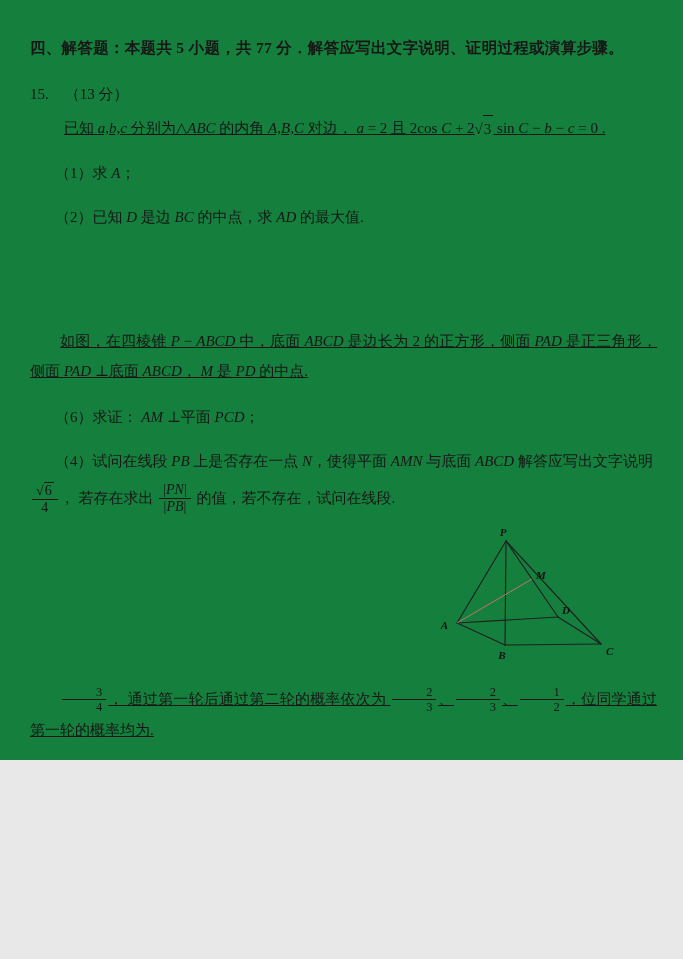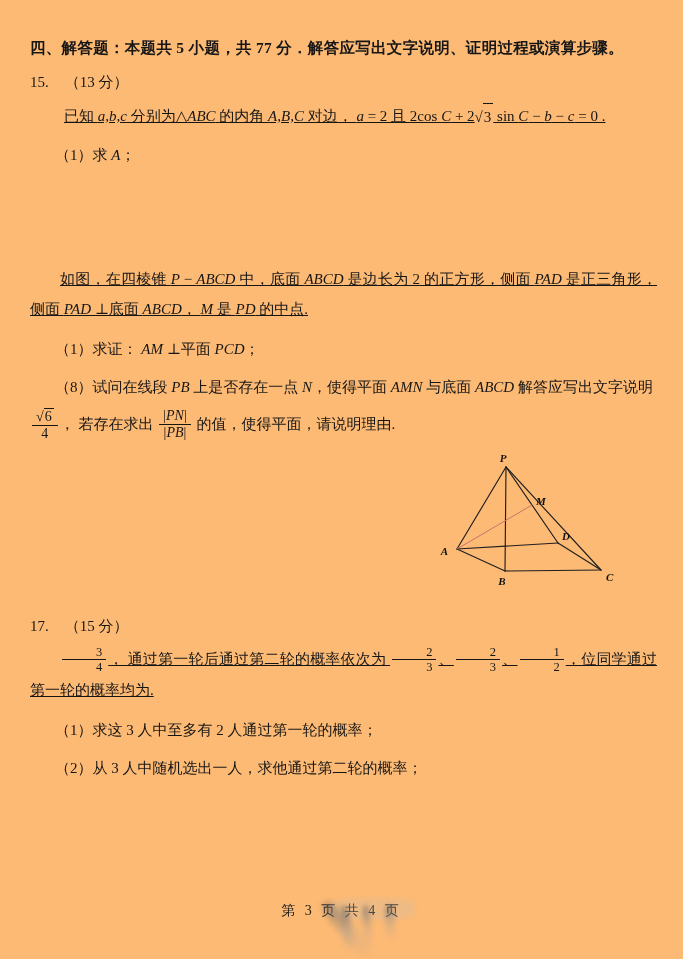--- a/index.html
+++ b/index.html
@@ -1,29 +1,29 @@
 <!DOCTYPE html>
 <html><head>
 <meta charset="utf-8">
 <style>
   html,body{margin:0;padding:0;background:#e8e8e8;}
   .page{
-    width:683px;height:959px;position:relative;overflow:hidden;
-    background:#fdba74;color:#161616;
+    width:683px;height:760px;position:relative;overflow:hidden;
+    background:#15803d;color:#161616;
     font-family:"Liberation Serif","DejaVu Serif",serif;
     font-size:15px;
   }
   .content{padding:38px 26px 0 30px;}
   .section-header{
     font-weight:700;font-size:15.5px;line-height:20px;letter-spacing:0.3px;
   }
-  .prob-heading{margin-top:14px;line-height:20px;}
+  .prob-heading{margin-top:26px;line-height:20px;}
   .prob-heading .pts{margin-left:16px;}
   .lead{margin-top:11px;padding-left:34px;line-height:26px;text-decoration:underline;}
-  .q{margin-top:12px;padding-left:25px;line-height:26px;}
+  .q{margin-top:18px;padding-left:25px;line-height:26px;}
   .answer-space{height:88px;}
   .para{margin-top:8px;text-indent:2em;text-align:justify;line-height:30px;text-decoration:underline;}
   .line-big{margin-top:2px;line-height:44px;}
   .v{font-style:italic;font-family:"Liberation Serif","DejaVu Serif",serif;}
   
   .frac{
     display:inline-flex;flex-direction:column;align-items:center;
     vertical-align:middle;line-height:1.12;font-size:12.5px;margin:0 2px;
     transform:translateY(-1px);
   }
@@ -67,36 +67,37 @@
     <div class="section-header">四、解答题：本题共 5 小题，共 77 分．解答应写出文字说明、证明过程或演算步骤。</div>
 
     <div class="prob-heading">
       <span>15.</span><span class="pts">（13 分）</span>
     </div>
     <div class="lead"><span>已知 </span><span class="v">a,b,c</span><span> 分别为△</span><span class="v">ABC</span><span> 的内角 </span><span class="v">A,B,C</span><span> 对边， </span><span class="v">a</span><span> = 2 且 2cos </span><span class="v">C</span><span> + 2</span><span class="sqrt">
           <span class="rad">√</span>
           <span class="radicand"><span>3</span></span>
         </span><span> sin </span><span class="v">C</span><span> − </span><span class="v">b</span><span> − </span><span class="v">c</span><span> = 0 .</span></div>
     <div class="q"><span>（1）求 </span><span class="v">A</span><span>；</span></div>
+    <div class="q"><span>（2）已知 </span><span class="v">D</span><span> 是边 </span><span class="v">BC</span><span> 的中点，求 </span><span class="v">AD</span><span> 的最大值.</span></div>
 
     <div class="answer-space"></div>
 
     <div class="para"><span>如图，在四棱锥 </span><span class="v">P</span><span> − </span><span class="v">ABCD</span><span> 中，底面 </span><span class="v">ABCD</span><span> 是边长为 2 的正方形，侧面 </span><span class="v">PAD</span><span> 是正三角形，侧面 </span><span class="v">PAD</span><span> ⊥底面 </span><span class="v">ABCD</span><span>， </span><span class="v">M</span><span> 是 </span><span class="v">PD</span><span> 的中点.</span></div>
-    <div class="q"><span>（1）求证： </span><span class="v">AM</span><span> ⊥平面 </span><span class="v">PCD</span><span>；</span></div>
-    <div class="q"><span>（8）试问在线段 </span><span class="v">PB</span><span> 上是否存在一点 </span><span class="v">N</span><span>，使得平面 </span><span class="v">AMN</span><span> 与底面 </span><span class="v">ABCD</span><span> 解答应写出文字说明</span></div>
+    <div class="q"><span>（6）求证： </span><span class="v">AM</span><span> ⊥平面 </span><span class="v">PCD</span><span>；</span></div>
+    <div class="q"><span>（4）试问在线段 </span><span class="v">PB</span><span> 上是否存在一点 </span><span class="v">N</span><span>，使得平面 </span><span class="v">AMN</span><span> 与底面 </span><span class="v">ABCD</span><span> 解答应写出文字说明</span></div>
     <div class="line-big"><span class="frac">
           <span class="num"><span class="sqrt">
               <span class="rad">√</span>
               <span class="radicand"><span>6</span></span>
             </span></span>
           <span class="den"><span>4</span></span>
         </span><span>， 若存在求出 </span><span class="frac">
           <span class="num"><span>|</span><span class="v">PN</span><span>|</span></span>
           <span class="den"><span>|</span><span class="v">PB</span><span>|</span></span>
-        </span><span> 的值，使得平面，请说明理由.</span></div>
+        </span><span> 的值，若不存在，试问在线段.</span></div>
 
     <div class="figure-wrap">
       <svg width="210" height="150" viewBox="0 0 210 150">
         <g fill="none" stroke="#1f1f1f" stroke-width="1.15" stroke-linecap="round">
           <line x1="26" y1="99" x2="75" y2="17"></line>
           <line x1="75" y1="17" x2="170" y2="120"></line>
           <line x1="75" y1="17" x2="74" y2="121"></line>
           <line x1="75" y1="17" x2="127" y2="93"></line>
           <line x1="26" y1="99" x2="74" y2="121"></line>
           <line x1="74" y1="121" x2="170" y2="120"></line>
@@ -106,23 +107,20 @@
         <line x1="26" y1="99" x2="101" y2="55" stroke-width="1" stroke="#c4736c"></line>
         <text class="fig-label" x="72" y="12" text-anchor="middle">P</text>
         <text class="fig-label" x="17" y="105" text-anchor="end">A</text>
         <text class="fig-label" x="71" y="135" text-anchor="middle">B</text>
         <text class="fig-label" x="175" y="131">C</text>
         <text class="fig-label" x="131" y="90">D</text>
         <text class="fig-label" x="105" y="55">M</text>
       </svg>
     </div>
 
-    <div class="prob-heading">
-      <span>17.</span><span class="pts">（15 分）</span>
-    </div>
     <div class="para"><span class="frac">
           <span class="num"><span>3</span></span>
           <span class="den"><span>4</span></span>
         </span><span>， 通过第一轮后通过第二轮的概率依次为 </span><span class="frac">
           <span class="num"><span>2</span></span>
           <span class="den"><span>3</span></span>
         </span><span>、</span><span class="frac">
           <span class="num"><span>2</span></span>
           <span class="den"><span>3</span></span>
         </span><span>、</span><span class="frac">

